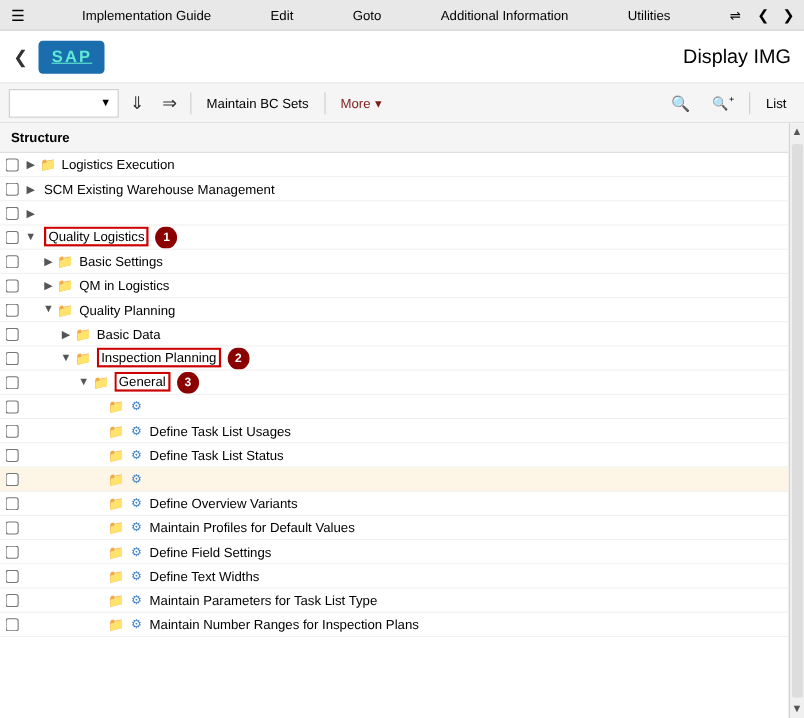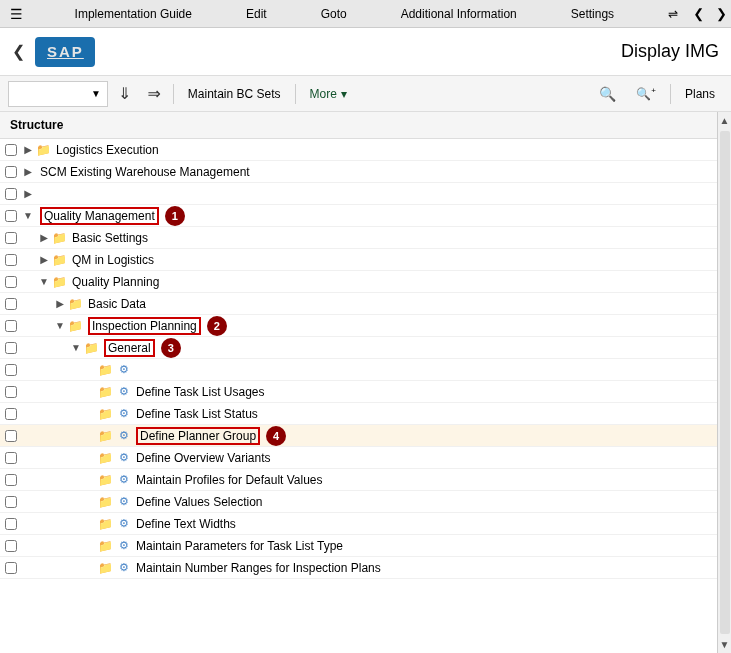--- a/index.html
+++ b/index.html
@@ -90,21 +90,21 @@
       font-size: 12px;
       color: #000;
       text-decoration: none;
     }
     .more-btn {
       background: none;
       border: none;
       cursor: pointer;
       padding: 4px 8px;
       font-size: 12px;
-      color: #14532d;
+      color: #7f1d1d;
       display: flex;
       align-items: center;
       gap: 4px;
     }
     .toolbar-spacer { flex: 1; }
     .search-btn {
       background: none;
       border: none;
       cursor: pointer;
       padding: 4px 8px;
@@ -248,41 +248,41 @@
     
     .icon-folder { color: #e8a000; font-size: 12px; }
     .icon-settings { color: #4a86c8; font-size: 11px; }
 
     
     .sap-logo-box {
       display: flex;
       align-items: center;
       justify-content: center;
       background: #1a6ead;
-      color: #e5e5e5;
+      color: #5eead4;
       font-weight: bold;
       font-size: 15px;
       width: 60px;
       height: 30px;
       border-radius: 4px;
       margin-right: 16px;
       letter-spacing: 2px;
       text-decoration: underline;
     }
   </style>
 </head>
 <body>
 
 <div class="menubar">
   <span class="hamburger-icon">☰</span>
   <span class="menubar-item">Implementation Guide</span>
   <span class="menubar-item">Edit</span>
   <span class="menubar-item">Goto</span>
   <span class="menubar-item">Additional Information</span>
-  <span class="menubar-item">Settings</span>
+  <span class="menubar-item">Utilities</span>
   <span class="menubar-item">⇌</span>
   <div class="nav-arrows" style="margin-left:auto;">
     <button class="nav-btn">❮</button>
     <button class="nav-btn">❯</button>
     <button class="nav-btn">🔓</button>
   </div>
   <div class="window-controls">
     <button class="win-btn">─</button>
     <button class="win-btn">□</button>
     <button class="win-btn">✕</button>
@@ -306,21 +306,21 @@
   <button class="bc-sets-btn">Maintain BC Sets</button>
   <div class="divider-v"></div>
   <button class="more-btn">
     <span>More</span>
     <span>▾</span>
   </button>
   <div class="toolbar-spacer"></div>
   <button class="search-btn">🔍</button>
   <button class="search-btn" style="font-size:12px;">🔍<sup style="font-size:8px;">+</sup></button>
   <div class="divider-v"></div>
-  <button class="exit-btn">Plans</button>
+  <button class="exit-btn">List</button>
 </div>
 
 <div class="content-area">
   <div class="tree-panel">
 
     <div class="structure-header">Structure</div>
 
     <div id="tree-container">
         <div class="tree-row">
           <div class="row-checkbox">
@@ -354,21 +354,21 @@
           <div class="row-icons"></div>
         </div>
         <div class="tree-row">
           <div class="row-checkbox">
             <input type="checkbox" style="">
           </div>
           <div style="display: flex; align-items: center; padding-left: 0px;">
             <span class="row-expand" style="font-size: 10px; color: rgb(85, 85, 85); min-width: 14px;">▼</span>
           </div>
           <div class="row-icons"></div>
-          <div class="row-label"><span class="outlined-label">Quality Management</span><span class="annotation">1</span></div>
+          <div class="row-label"><span class="outlined-label">Quality Logistics</span><span class="annotation">1</span></div>
         </div>
         <div class="tree-row">
           <div class="row-checkbox">
             <input type="checkbox" style="">
           </div>
           <div style="display: flex; align-items: center; padding-left: 16px;">
             <span class="row-expand" style="font-size: 10px; color: rgb(85, 85, 85); min-width: 14px;">▶</span>
           </div>
           <div class="row-icons">
             <span class="tree-icon icon-folder">📁</span>
@@ -477,21 +477,20 @@
           <div class="row-checkbox">
             <input type="checkbox" style="">
           </div>
           <div style="display: flex; align-items: center; padding-left: 64px;">
             <span style="min-width: 14px;"></span>
           </div>
           <div class="row-icons">
             <span class="tree-icon icon-folder">📁</span>
             <span class="tree-icon icon-settings" style="color: rgb(74, 134, 200); font-size: 11px;">⚙</span>
           </div>
-          <div class="row-label"><span class="outlined-label">Define Planner Group</span><span class="annotation">4</span></div>
         </div>
         <div class="tree-row">
           <div class="row-checkbox">
             <input type="checkbox" style="">
           </div>
           <div style="display: flex; align-items: center; padding-left: 64px;">
             <span style="min-width: 14px;"></span>
           </div>
           <div class="row-icons">
             <span class="tree-icon icon-folder">📁</span>
@@ -516,21 +515,21 @@
           <div class="row-checkbox">
             <input type="checkbox" style="">
           </div>
           <div style="display: flex; align-items: center; padding-left: 64px;">
             <span style="min-width: 14px;"></span>
           </div>
           <div class="row-icons">
             <span class="tree-icon icon-folder">📁</span>
             <span class="tree-icon icon-settings" style="color: rgb(74, 134, 200); font-size: 11px;">⚙</span>
           </div>
-          <div class="row-label">Define Values Selection</div>
+          <div class="row-label">Define Field Settings</div>
         </div>
         <div class="tree-row">
           <div class="row-checkbox">
             <input type="checkbox" style="">
           </div>
           <div style="display: flex; align-items: center; padding-left: 64px;">
             <span style="min-width: 14px;"></span>
           </div>
           <div class="row-icons">
             <span class="tree-icon icon-folder">📁</span>

